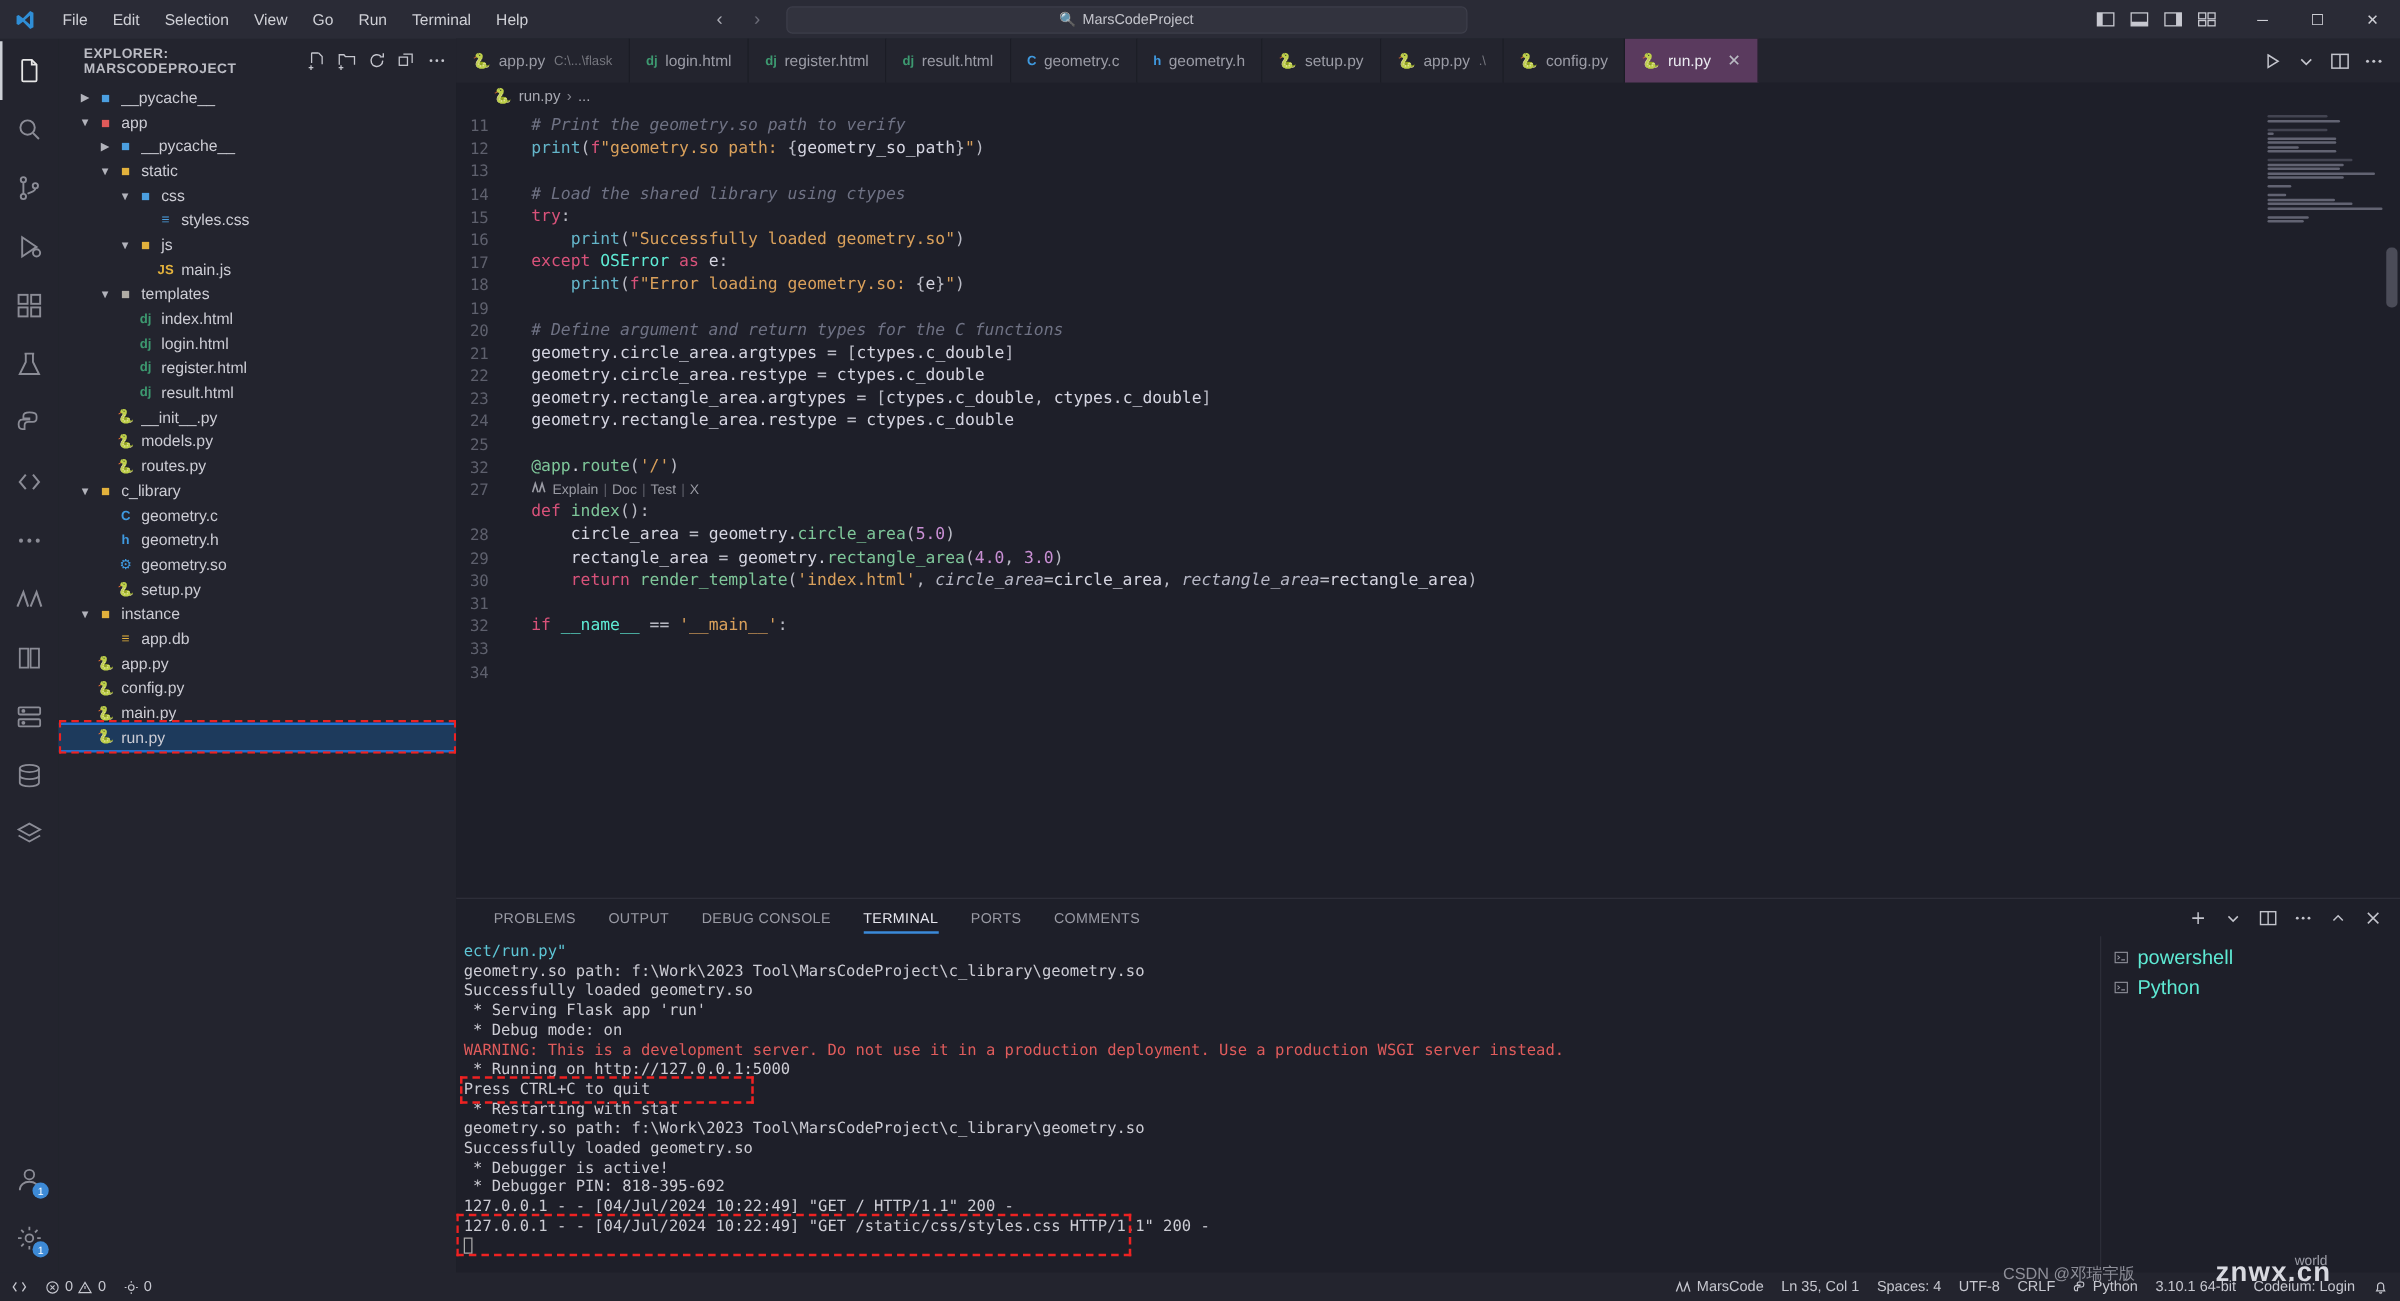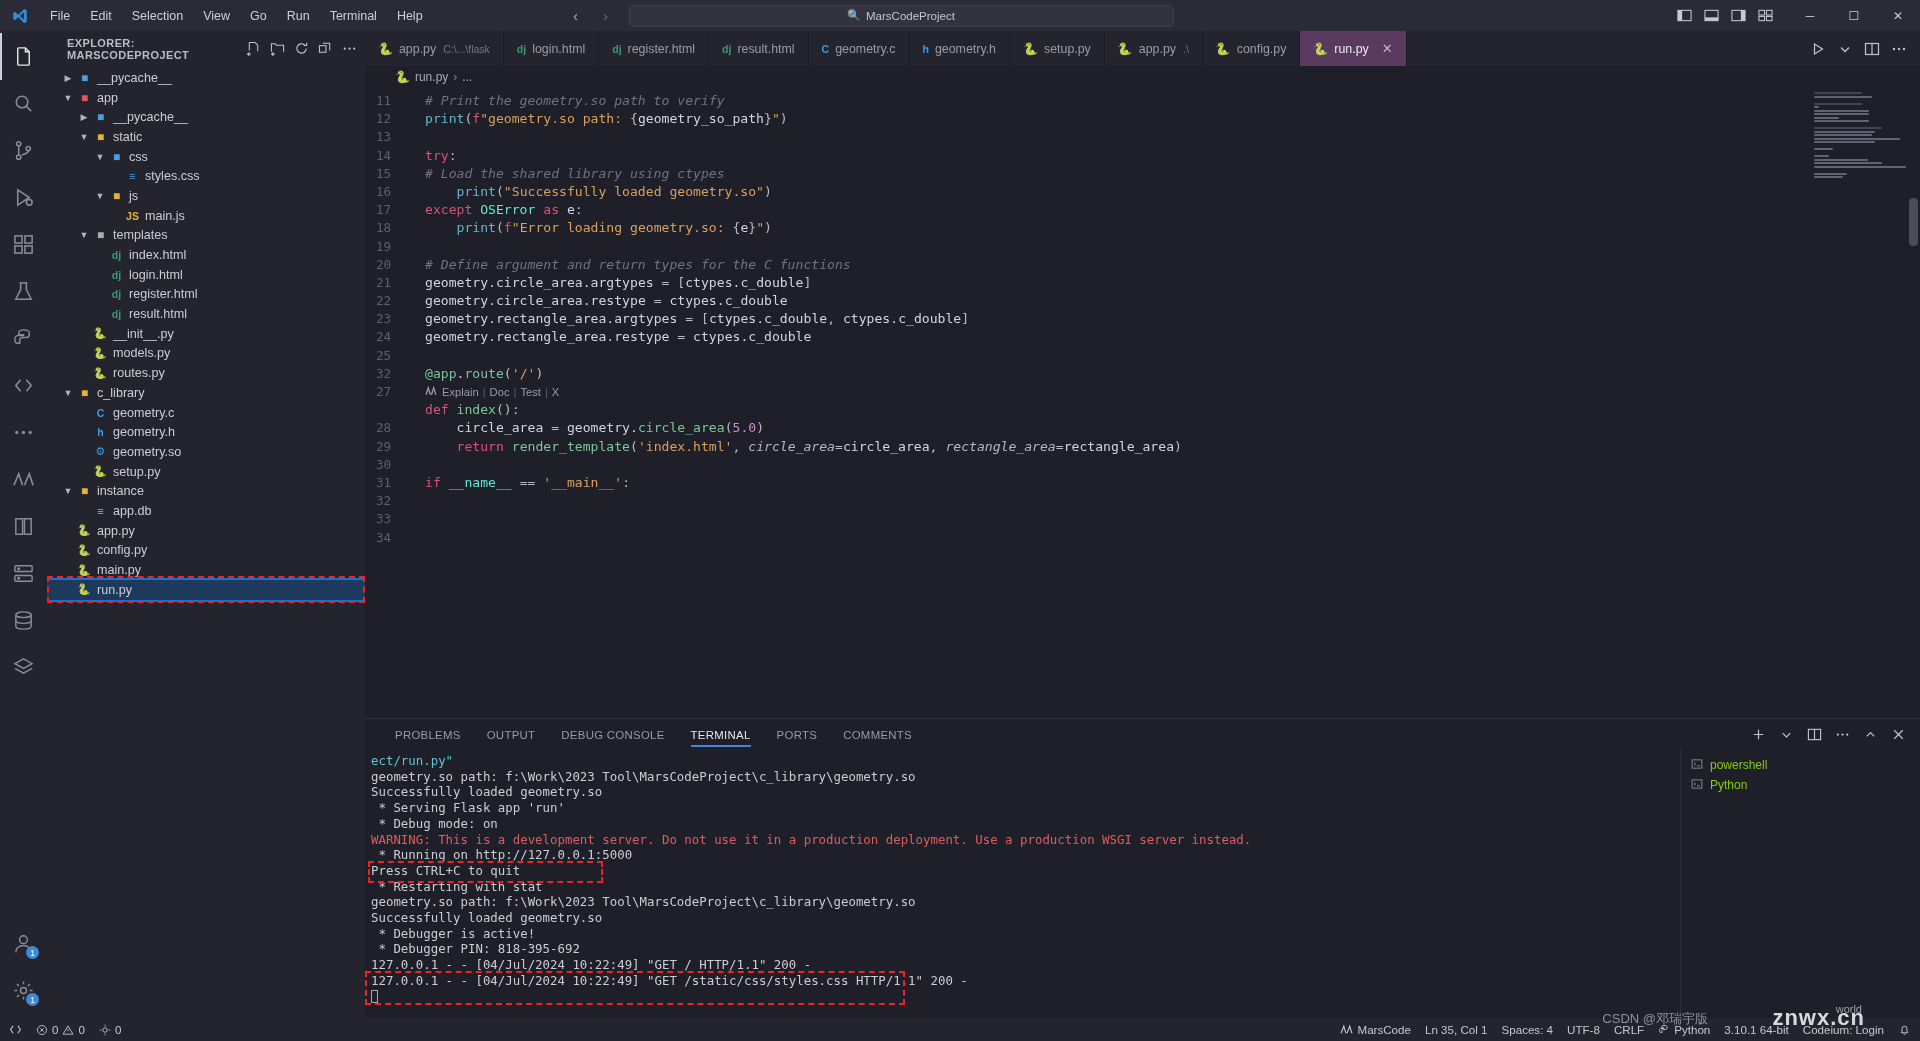--- a/index.html
+++ b/index.html
@@ -160,21 +160,21 @@
     font-size:12.4px; line-height:15.7px; color:#ccccd4; overflow:hidden; position:relative;
   }
   .tl { white-space:pre; }
   .t-yel { color:#d6c46a; }
   .t-cyn { color:#5ec6d6; }
   .t-red { color:#e05c5c; }
   .t-wht { color:#ccccd4; }
   .term-side {
     width:240px; flex:0 0 240px; padding-top:6px; border-left:1px solid #2c2d38;
   }
-  .tsrow { display:flex; align-items:center; gap:7px; padding:3px 10px; font-size:12px; color:#84cc16; }
+  .tsrow { display:flex; align-items:center; gap:7px; padding:3px 10px; font-size:16px; color:#5eead4; }
   .tsrow .tsic { color:#8e8f99; font-size:11px; }
   
   .annot { position:absolute; border:2px dashed #ee2222; pointer-events:none; }
   .cursor-block { display:inline-block; width:7px; height:13px; border:1px solid #aaa; vertical-align:-2px; }
 
   
   .statusbar {
     height:23px; flex:0 0 23px; background:#23242e; display:flex; align-items:center;
     font-size:11.6px; color:#c6c7cf; padding:0 2px;
   }
@@ -618,22 +618,22 @@
             <div class="gline">30</div>
             <div class="gline">31</div>
             <div class="gline">32</div>
             <div class="gline">33</div>
             <div class="gline">34</div>
           </div>
         <div class="codecol" id="codecol">
             <div class="cline"><span class="c-com"># Print the geometry.so path to verify</span></div>
             <div class="cline"><span class="c-fn">print</span><span class="c-op">(</span><span class="c-kw">f</span><span class="c-str">"geometry.so path: </span><span class="c-op">{</span><span class="c-var">geometry_so_path</span><span class="c-op">}</span><span class="c-str">"</span><span class="c-op">)</span></div>
             <div class="cline">&nbsp;</div>
+            <div class="cline"><span class="c-com"># Load the shared library using ctypes</span></div>
             <div class="cline"><span class="c-kw">try</span><span class="c-op">:</span></div>
-            <div class="cline"><span class="c-com"># Load the shared library using ctypes</span></div>
             <div class="cline">    <span class="c-fn">print</span><span class="c-op">(</span><span class="c-str">"Successfully loaded geometry.so"</span><span class="c-op">)</span></div>
             <div class="cline"><span class="c-kw">except</span> <span class="c-blu">OSError</span> <span class="c-kw">as</span> <span class="c-var">e</span><span class="c-op">:</span></div>
             <div class="cline">    <span class="c-fn">print</span><span class="c-op">(</span><span class="c-kw">f</span><span class="c-str">"Error loading geometry.so: </span><span class="c-op">{</span><span class="c-var">e</span><span class="c-op">}</span><span class="c-str">"</span><span class="c-op">)</span></div>
             <div class="cline">&nbsp;</div>
             <div class="cline"><span class="c-com"># Define argument and return types for the C functions</span></div>
             <div class="cline"><span class="c-var">geometry</span>.<span class="c-var">circle_area</span>.<span class="c-var">argtypes</span> <span class="c-op">=</span> <span class="c-op">[</span><span class="c-var">ctypes</span>.<span class="c-var">c_double</span><span class="c-op">]</span></div>
             <div class="cline"><span class="c-var">geometry</span>.<span class="c-var">circle_area</span>.<span class="c-var">restype</span> <span class="c-op">=</span> <span class="c-var">ctypes</span>.<span class="c-var">c_double</span></div>
             <div class="cline"><span class="c-var">geometry</span>.<span class="c-var">rectangle_area</span>.<span class="c-var">argtypes</span> <span class="c-op">=</span> <span class="c-op">[</span><span class="c-var">ctypes</span>.<span class="c-var">c_double</span><span class="c-op">, </span><span class="c-var">ctypes</span>.<span class="c-var">c_double</span><span class="c-op">]</span></div>
             <div class="cline"><span class="c-var">geometry</span>.<span class="c-var">rectangle_area</span>.<span class="c-var">restype</span> <span class="c-op">=</span> <span class="c-var">ctypes</span>.<span class="c-var">c_double</span></div>
             <div class="cline">&nbsp;</div>
@@ -645,20 +645,21 @@
               <span class="lk">Explain</span>
               <span class="sep">|</span>
               <span class="lk">Doc</span>
               <span class="sep">|</span>
               <span class="lk">Test</span>
               <span class="sep">|</span>
               <span class="lk">X</span>
             </div>
             <div class="cline"><span class="c-kw">def</span> <span class="c-grn">index</span><span class="c-op">():</span></div>
             <div class="cline">    <span class="c-var">circle_area</span> <span class="c-op">=</span> <span class="c-var">geometry</span>.<span class="c-grn">circle_area</span><span class="c-op">(</span><span class="c-num">5.0</span><span class="c-op">)</span></div>
+            <div class="cline">    <span class="c-var">rectangle_area</span> <span class="c-op">=</span> <span class="c-var">geometry</span>.<span class="c-grn">rectangle_area</span><span class="c-op">(</span><span class="c-num">4.0</span><span class="c-op">, </span><span class="c-num">3.0</span><span class="c-op">)</span></div>
             <div class="cline">    <span class="c-kw">return</span> <span class="c-grn">render_template</span><span class="c-op">(</span><span class="c-str">'index.html'</span><span class="c-op">, </span><span class="c-ital">circle_area</span><span class="c-op">=</span><span class="c-var">circle_area</span><span class="c-op">, </span><span class="c-ital">rectangle_area</span><span class="c-op">=</span><span class="c-var">rectangle_area</span><span class="c-op">)</span></div>
             <div class="cline">&nbsp;</div>
             <div class="cline"><span class="c-kw">if</span> <span class="c-blu">__name__</span> <span class="c-op">==</span> <span class="c-str">'__main__'</span><span class="c-op">:</span></div>
           </div>
         <div class="minimap" id="minimap">
             <div class="mm-line" style="width: 47.5px; background: rgb(90, 92, 107);"></div>
             <div class="mm-line" style="width: 57.5px; background: rgb(140, 142, 160);"></div>
             <div class="mm-line" style="width: 0px; background: transparent;"></div>
             <div class="mm-line" style="width: 47.5px; background: rgb(90, 92, 107);"></div>
             <div class="mm-line" style="width: 5px; background: rgb(140, 142, 160);"></div>

